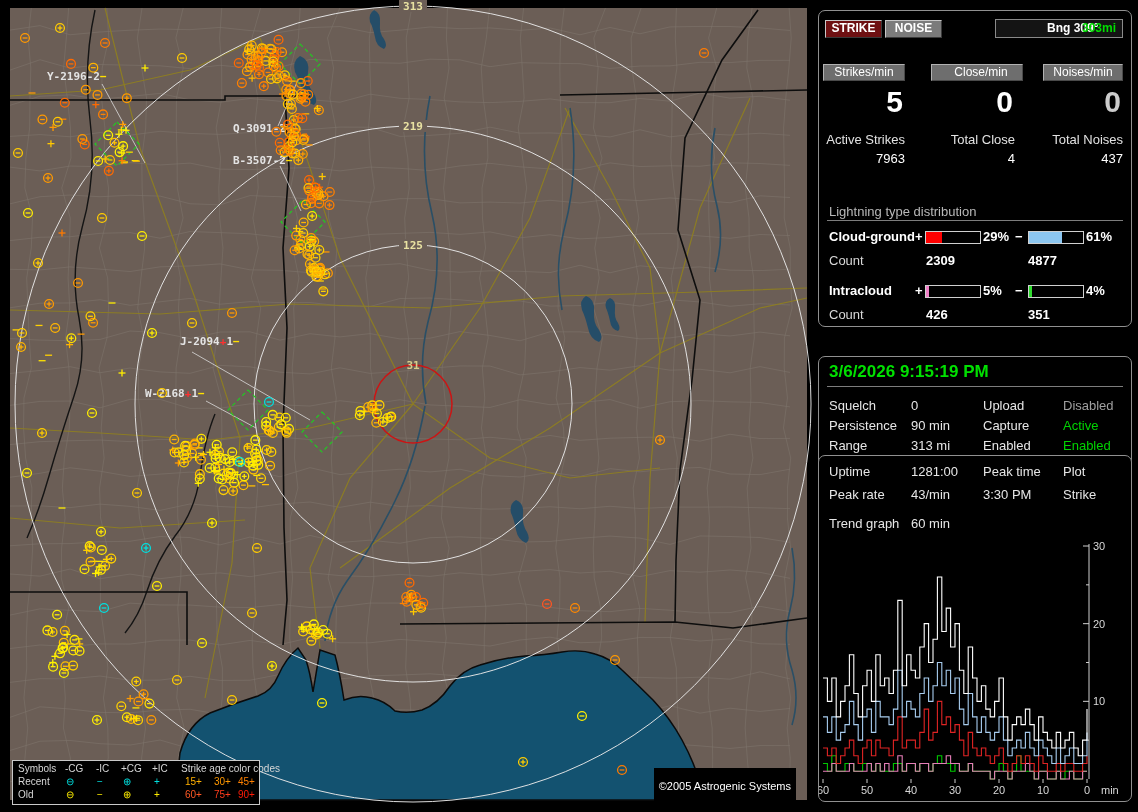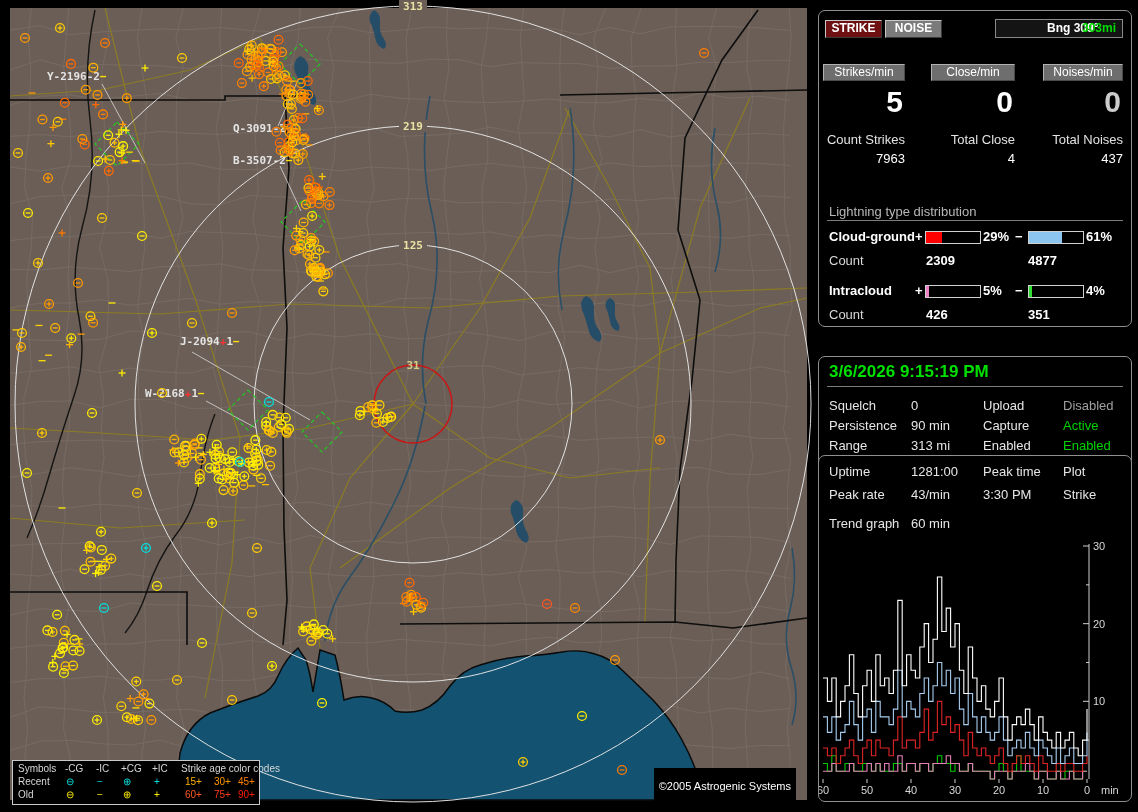--- a/index.html
+++ b/index.html
@@ -2009,28 +2009,28 @@
 
 <div class="panel" id="panel-counters">
   <div class="btn btn-strike abs" style="left:6px;top:9px;width:55px;">STRIKE</div>
   <div class="btn btn-noise abs" style="left:66px;top:9px;width:55px;">NOISE</div>
   <div class="bngbox" style="left:176px;top:8px;width:126px;height:17px;">
     <span class="abs" style="left:7px;top:1px;color:#fff;margin-left:44px;">Bng 309°</span>
     <span class="abs" style="right: 6px; top: 1px; color: rgb(0, 221, 0);">303mi</span>
   </div>
 
   <div class="chip" style="left:4px;top:53px;width:80px;">Strikes/min</div>
-  <div class="chip" style="left:112px;top:53px;width:82px;">Close/min</div>
+  <div class="chip" style="left:112px;top:53px;width:82px;padding-left:8px;">Close/min</div>
   <div class="chip" style="left:224px;top:53px;width:78px;">Noises/min</div>
 
   <div class="rate" style="left:4px;top:74px;width:80px;">5</div>
   <div class="rate" style="left:112px;top:74px;width:82px;">0</div>
   <div class="rate" style="left:224px;top:74px;width:78px;color:#cccccc;">0</div>
 
-  <div class="tlabel" style="left:4px;top:121px;width:82px;">Count Strikes</div>
+  <div class="tlabel" style="left:4px;top:121px;width:82px;">Active Strikes</div>
   <div class="tlabel" style="left:112px;top:121px;width:84px;">Total Close</div>
   <div class="tlabel" style="left:218px;top:121px;width:86px;">Total Noises</div>
 
   <div class="tvalue" style="left:4px;top:140px;width:82px;">7963</div>
   <div class="tvalue" style="left:112px;top:140px;width:84px;">4</div>
   <div class="tvalue" style="left:218px;top:140px;width:86px;">437</div>
 
   <div class="secthead" style="left:10px;top:193px;">Lightning type distribution</div>
   <div class="hr" style="top:209px;"></div>
 

